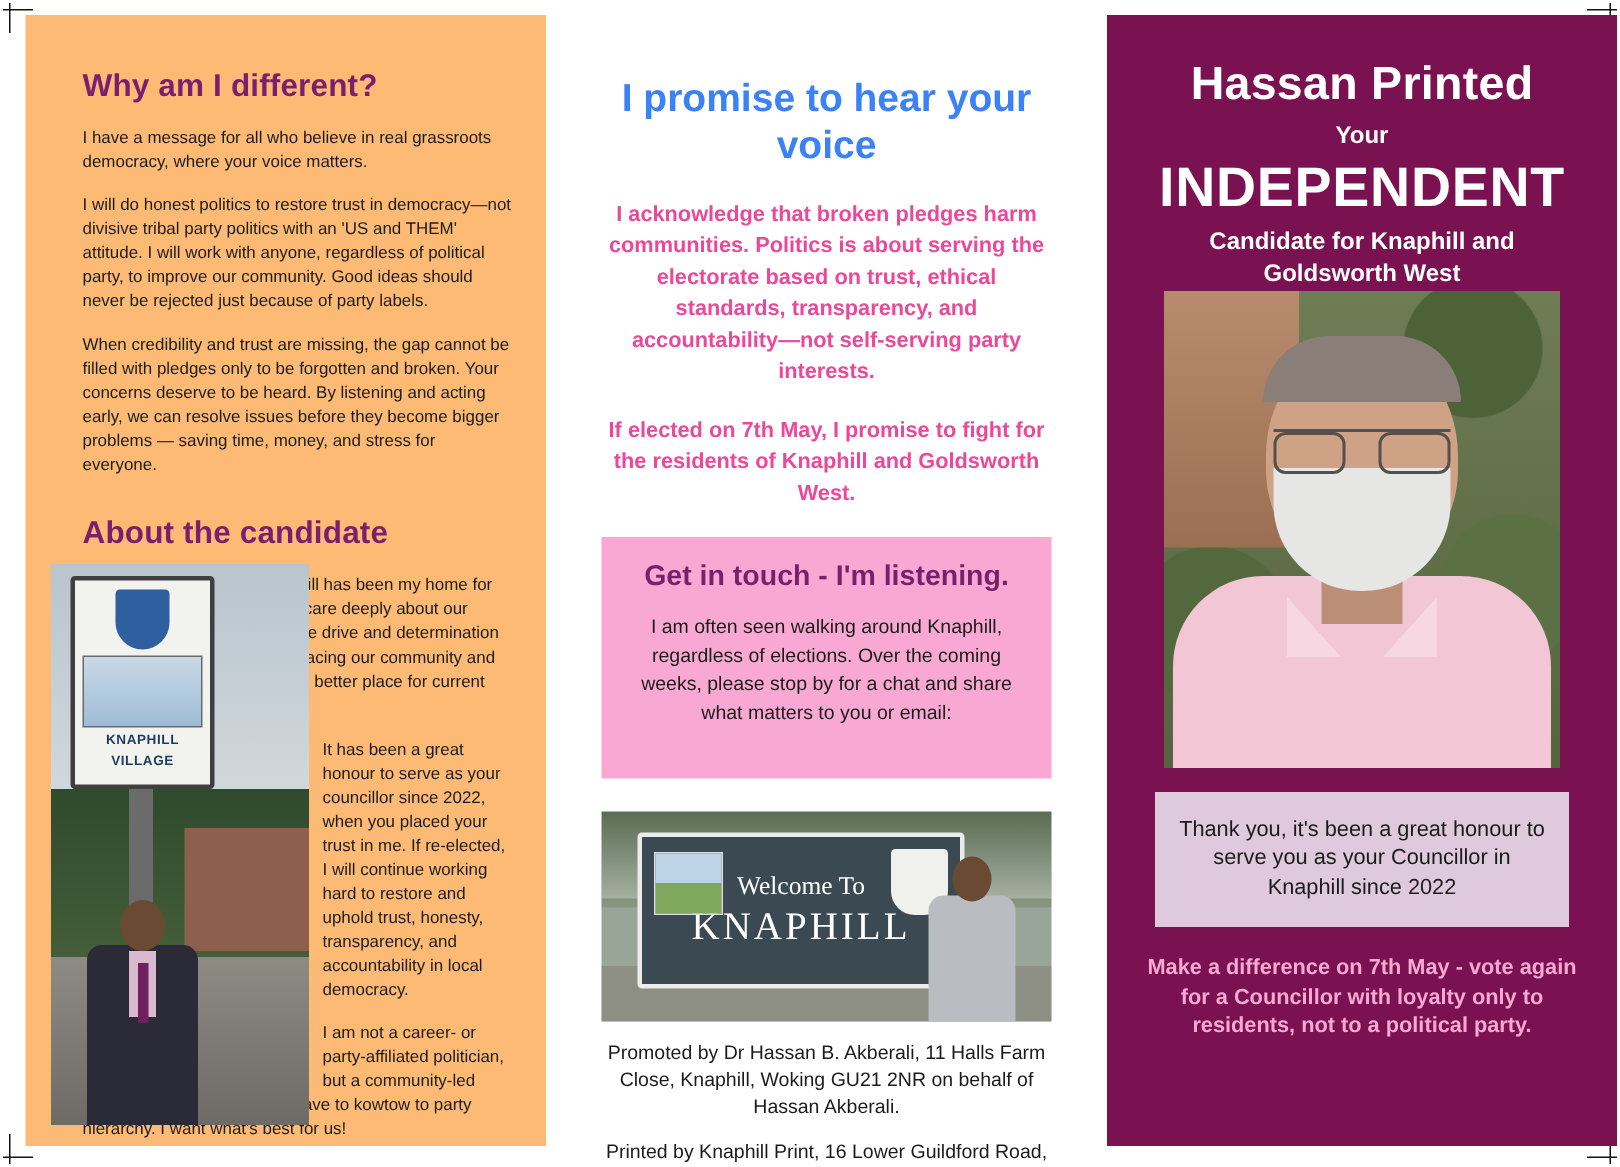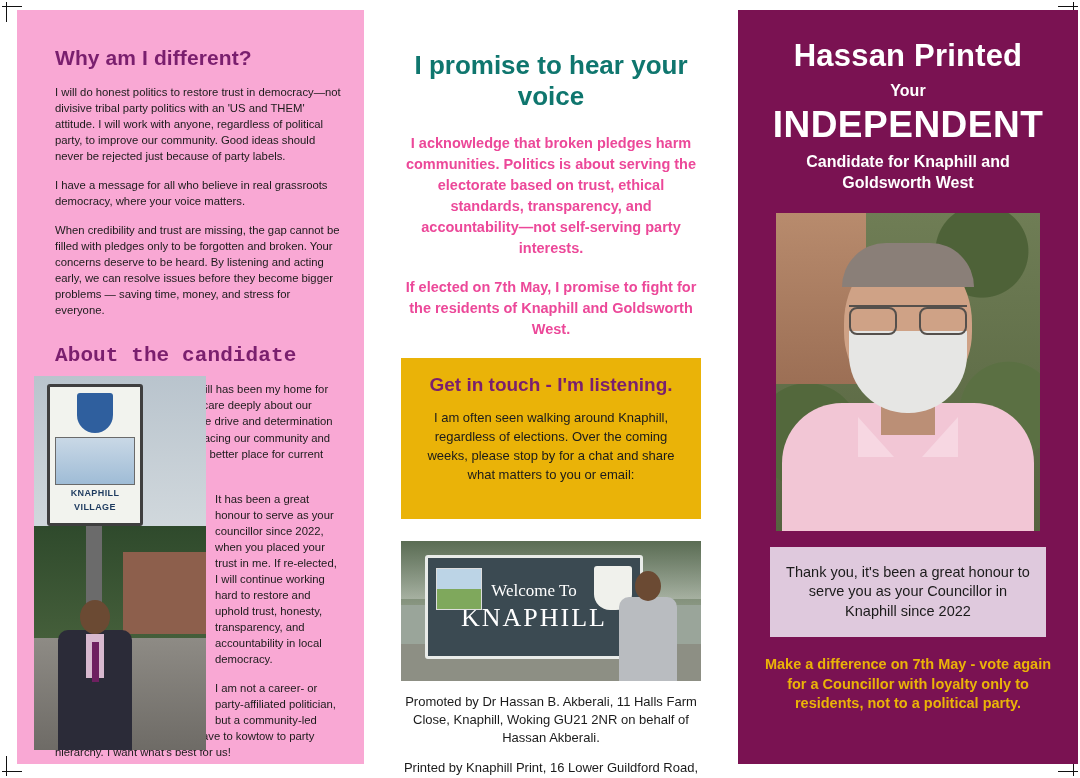--- a/index.html
+++ b/index.html
@@ -32,38 +32,37 @@
   .crop.h { width: 20px; height: 1px; }
   .crop.v { width: 1px; height: 20px; }
 
   
   .panel-left {
     position: relative;
     width: 347px;
     margin-left: 17px;
     margin-top: 10px;
     margin-bottom: 14px;
-    background: #f9a8d4;
+    background: #fdba74;
     padding: 0;
     box-sizing: border-box;
   }
   .panel-left-inner {
     padding: 36px 22px 10px 38px;
     box-sizing: border-box;
   }
   .h-purple {
     color: #7a1f6e;
     font-size: 21px;
     font-weight: bold;
     margin: 0 0 14px 0;
     letter-spacing: .1px;
   }
   .h-purple.second {
     margin-top: 26px;
-    font-family: Liberation Mono, monospace;
   }
   .body-p {
     font-size: 11.3px;
     line-height: 1.42;
     color: #1b1b1b;
     margin: 0 0 13px 0;
   }
   .wrap-col {
     
   }
@@ -159,38 +158,38 @@
     position: relative;
     width: 340px;
     margin-left: 17px;
     margin-top: 10px;
     margin-bottom: 14px;
     background: #ffffff;
     box-sizing: border-box;
     padding: 30px 20px 10px 20px;
   }
   .mid-title {
-    color: #0f766e;
+    color: #3b82f6;
     font-size: 26px;
     font-weight: bold;
     text-align: center;
     line-height: 1.18;
     margin: 10px 0 22px 0;
   }
   .mid-strong {
     font-size: 14.5px;
     font-weight: bold;
     color: #ec4899;
     text-align: center;
     line-height: 1.45;
     margin: 0 0 18px 0;
     padding: 0 4px;
   }
   .getintouch {
-    background: #eab308;
+    background: #f9a8d4;
     padding: 16px 18px 20px 18px;
     margin-top: 6px;
   }
   .gi-title {
     color: #7a1f6e;
     font-size: 19px;
     font-weight: bold;
     text-align: center;
     line-height: 1.2;
     margin: 0 0 12px 0;
@@ -313,21 +312,21 @@
   .cand-independent {
     font-size: 37px;
     font-weight: bold;
     margin: 0 0 6px 0;
     letter-spacing: .5px;
   }
   .cand-ward {
     font-size: 16px;
     font-weight: bold;
     line-height: 1.3;
-    margin: 0 0 19px 0;
+    margin: 0 0 0 0;
   }
   .portrait {
     position: relative;
     width: 264px;
     height: 318px;
     margin: 0 auto;
     background: #6d7a52;
     overflow: hidden;
   }
   .portrait .leaves {
@@ -417,42 +416,42 @@
     font-size: 14.5px;
     line-height: 1.35;
     padding: 16px 14px;
     margin: 16px 10px 0 10px;
   }
   .vote {
     font-size: 14.5px;
     font-weight: bold;
     line-height: 1.35;
     margin: 18px 4px 0 4px;
-    color: #eab308;
+    color: #f9a8d4;
   }
 </style>
 </head>
 <body>
 
 <div class="leaflet">
 
   <div class="crop h" style="left:2px; top:6px;"></div>
   <div class="crop v" style="left:6px; top:2px;"></div>
   <div class="crop h" style="right:2px; top:6px;"></div>
   <div class="crop v" style="right:6px; top:2px;"></div>
   <div class="crop h" style="left:2px; bottom:6px;"></div>
   <div class="crop v" style="left:6px; bottom:2px;"></div>
   <div class="crop h" style="right:2px; bottom:6px;"></div>
   <div class="crop v" style="right:6px; bottom:2px;"></div>
 
   <section class="panel-left">
     <div class="panel-left-inner">
       <h2 class="h-purple">Why am I different?</h2>
+      <p class="body-p">I have a message for all who believe in real grassroots democracy, where your voice matters.</p>
       <p class="body-p">I will do honest politics to restore trust in democracy—not divisive tribal party politics with an  'US and THEM' attitude. I will work with anyone, regardless of political party, to improve our community. Good ideas should never be rejected just because of party labels.</p>
-      <p class="body-p">I have a message for all who believe in real grassroots democracy, where your voice matters.</p>
       <p class="body-p">When credibility and trust are missing, the gap cannot be filled with pledges only to be forgotten and broken. Your concerns deserve to be heard. By listening and acting early, we can resolve issues before they become bigger problems — saving time, money, and stress for everyone.</p>
 
       <h2 class="h-purple second">About the candidate</h2>
       <p class="body-p">I am a family man, and Knaphill has been my home for 41 years. Like many of you, I care deeply about our village and its future. I have the drive and determination to address the real concerns facing our community and to help make Knaphill an even better place for current and future generations.</p>
       <div style="float:left; width:160px; height:236px;"></div>
       <p class="body-p wrap-col">It has been a great honour to serve as your councillor since 2022, when you placed your trust in me. If re-elected, I will continue working hard to restore and uphold trust, honesty, transparency, and accountability in local democracy.</p>
       <p class="body-p wrap-col">I am not a career- or party-affiliated politician, but a community-led individual. It means I do not have to kowtow to party hierarchy. I want what's best for us!</p>
     </div>
 
     <div class="photo-knaphill">

